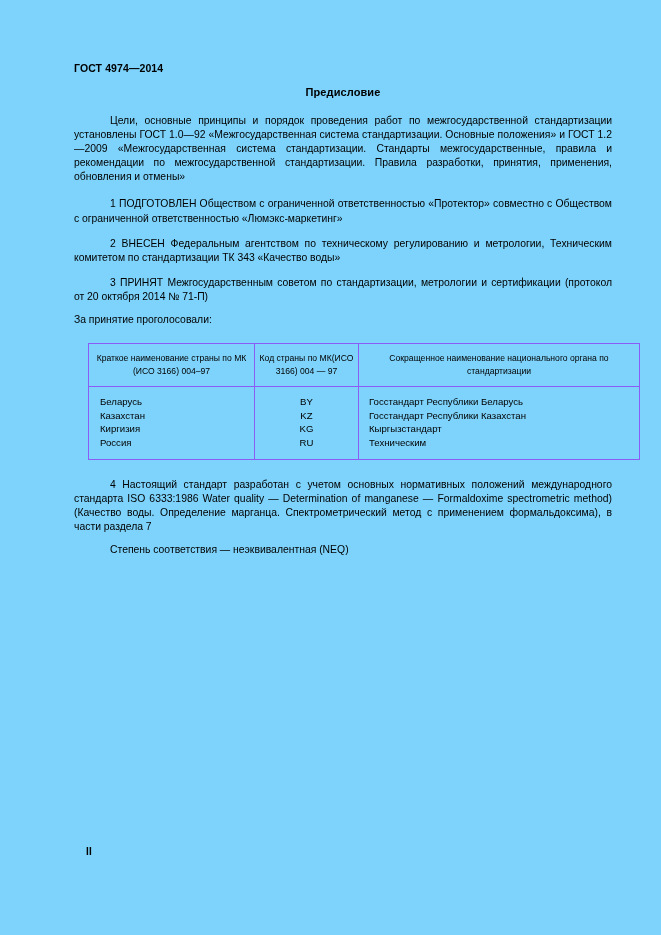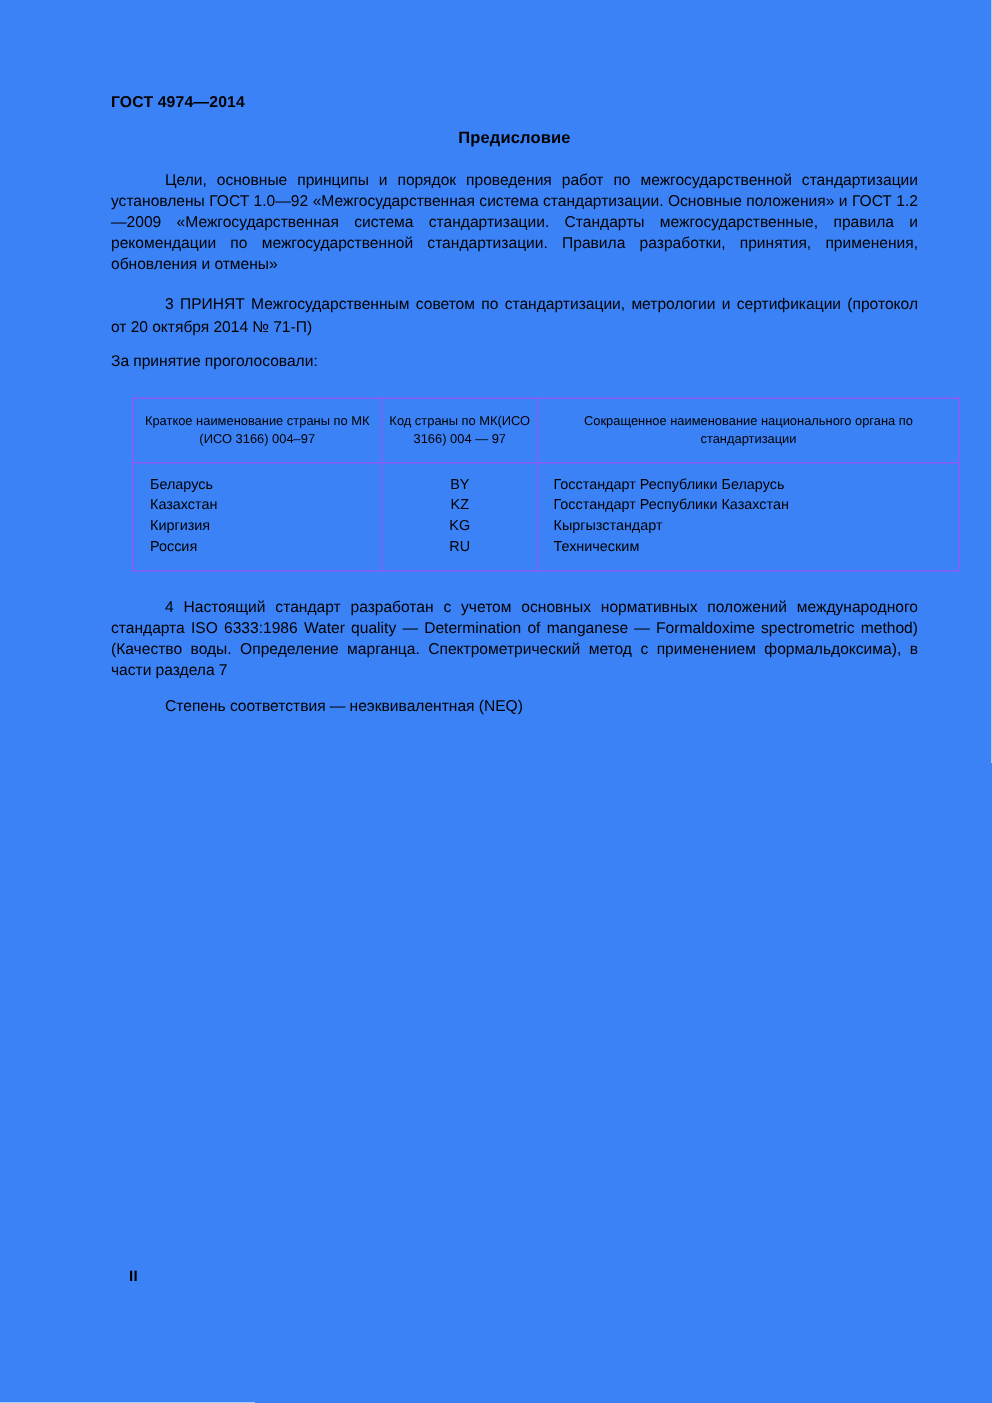--- a/index.html
+++ b/index.html
@@ -15,21 +15,21 @@
     color: #000000;
     -webkit-font-smoothing: antialiased;
   }
   .page {
     position: absolute;
     left: 0;
     top: 0;
     width: 661px;
     height: 935px;
     box-sizing: border-box;
-    background: #3b82f6;
+    background: #7dd3fc;
     overflow: hidden;
   }
 
   
   .running-header {
     position: absolute;
     left: 74px;
     top: 62px;
     font-size: 10.5px;
     font-weight: bold;
@@ -143,21 +143,23 @@
 
   <div class="running-header">ГОСТ 4974—2014</div>
 
   <div class="content">
 
     <h1 class="section-title">Предисловие</h1>
 
     <p class="body-par last-of-block">Цели, основные принципы и порядок проведения работ по межгосударственной стандартизации установлены ГОСТ 1.0—92 «Межгосударственная система стандартизации. Основные положения» и ГОСТ 1.2—2009 «Межгосударственная система стандартизации. Стандарты межгосударственные, правила и рекомендации по межгосударственной стандартизации. Правила разработки, принятия, применения, обновления и отмены»</p>
 
 
-
+    <p class="body-par">1 ПОДГОТОВЛЕН Обществом с ограниченной ответственностью «Протектор» совместно с Обществом с ограниченной ответственностью «Люмэкс-маркетинг»</p>
+
+    <p class="body-par">2 ВНЕСЕН Федеральным агентством по техническому регулированию и метрологии, Техническим комитетом по стандартизации ТК 343 «Качество воды»</p>
 
     <p class="body-par small-gap">3 ПРИНЯТ Межгосударственным советом по стандартизации, метрологии и сертификации (протокол от 20 октября 2014 № 71-П)</p>
 
     <p class="body-par no-indent tight">За принятие проголосовали:</p>
 
     <div class="vote-table-wrap">
       <table class="vote-table">
         <thead>
           <tr>
             <th class="c1">

